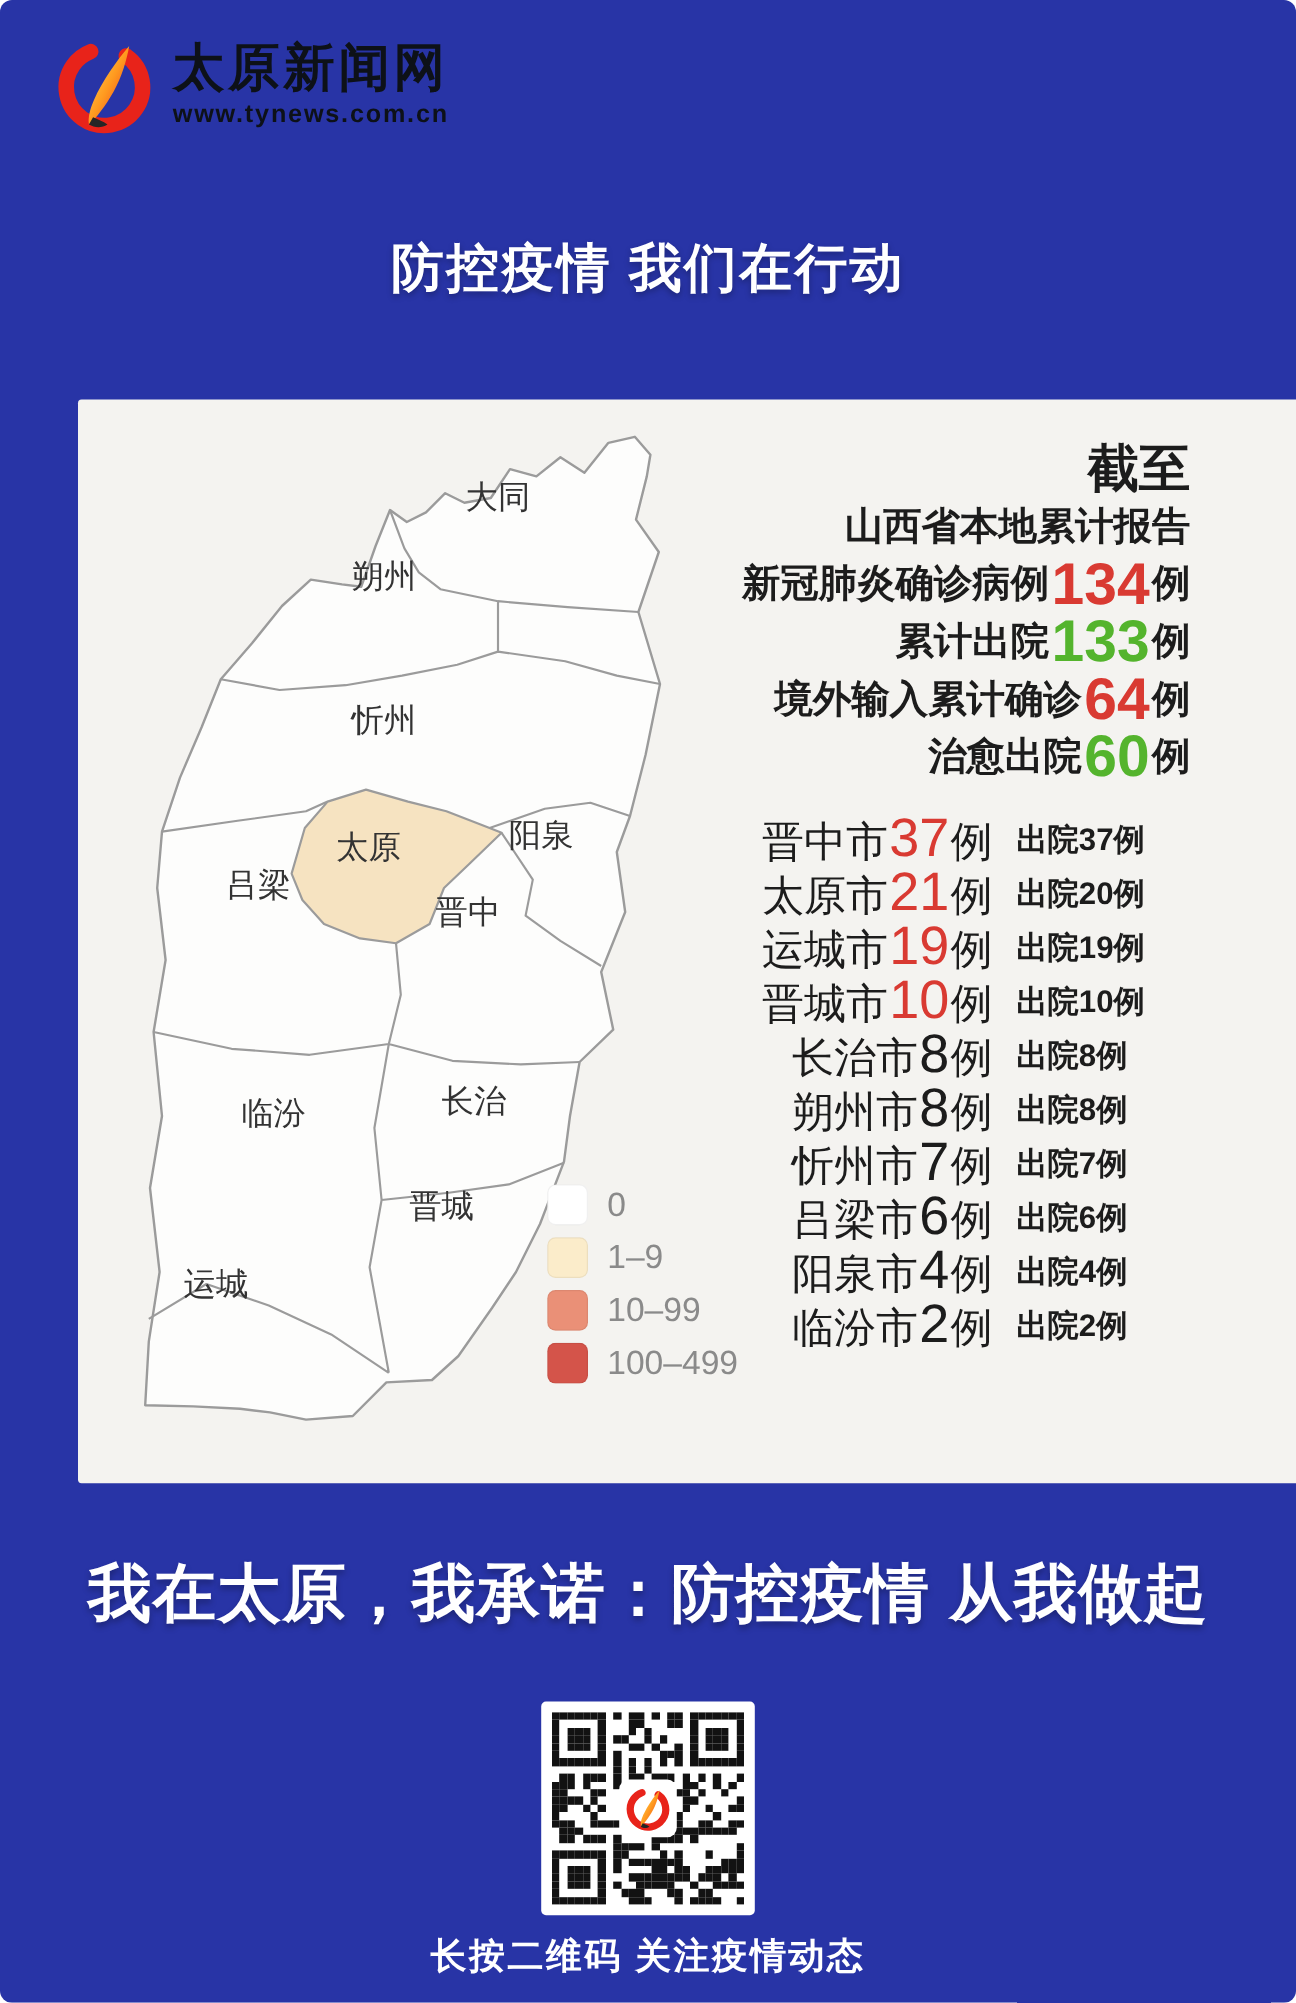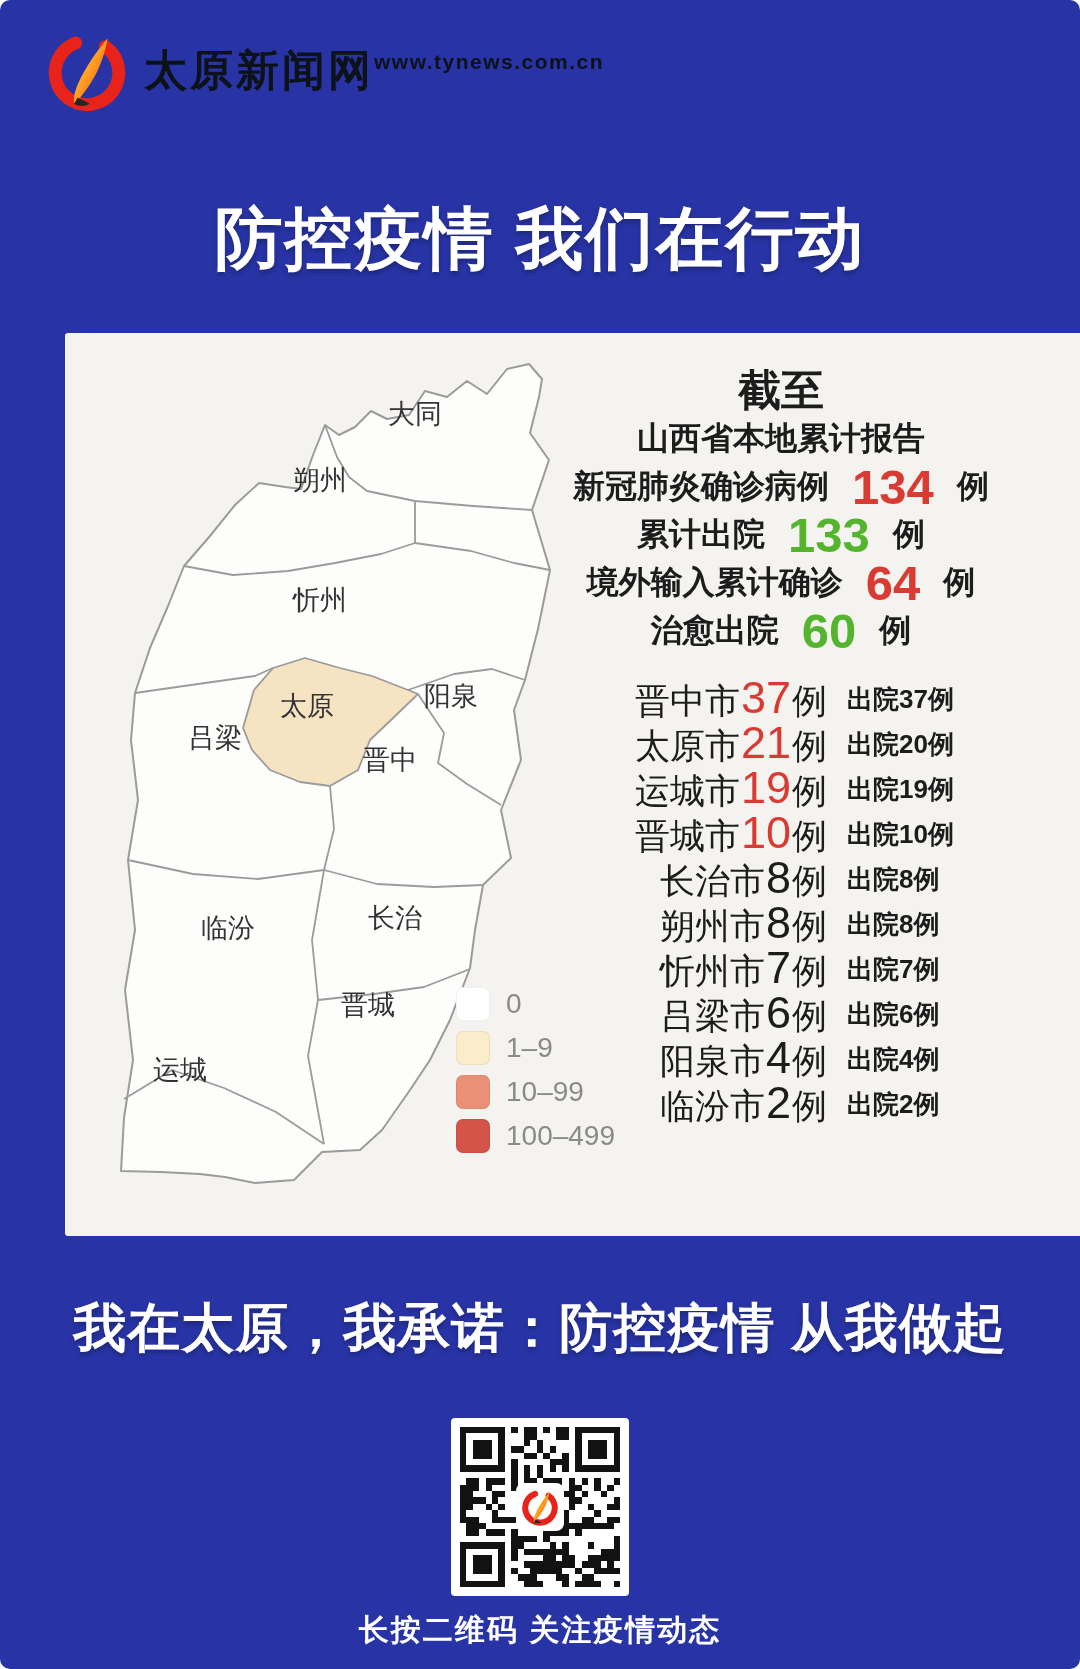--- a/index.html
+++ b/index.html
@@ -7,46 +7,46 @@
     position:relative; width:1080px; height:1669px;
     background:var(--blue,#2834a6);
     border-radius:10px; overflow:hidden;
     font-family:"Liberation Sans", sans-serif;
   }
 
   
   .brand { position:absolute; left:44px; top:28px; display:flex; align-items:center; gap:14px; }
   .logo-badge { width:86px; height:86px; display:block; }
   .logo-badge svg { width:100%; height:100%; display:block; }
-  .brand-text { display:flex; flex-direction:row; }
+  .brand-text { display:flex; flex-direction:column; }
   .site-name { font-size:43px; font-weight:bold; color:#0d1118; letter-spacing:3px; line-height:1.1; }
   .site-url  { font-size:21px; font-weight:bold; color:#0d1118; letter-spacing:1.5px; margin-top:3px; }
 
   
   .title {
     position:absolute; top:194px; left:0; width:100%; margin:0;
-    text-align:center; font-size:68px; font-weight:800; color:#ffffff;
+    text-align:center; font-size:44px; font-weight:800; color:#ffffff;
     letter-spacing:2px; text-shadow:0 3px 5px rgba(0,0,0,.28);
   }
 
   
   .panel {
     position:absolute; left:65px; top:333px; width:1062px; height:903px;
     background:var(--panel,#f4f3f0); border-radius:3px;
   }
 
   #map { position:absolute; left:8px; top:4px; }
   .region-base { fill:#fdfdfc; stroke:var(--map-stroke,#9b9b9b); stroke-width:2; stroke-linejoin:round; }
   .inner-borders { fill:none; stroke:var(--map-stroke,#9b9b9b); stroke-width:1.8; stroke-linejoin:round; }
   .region-taiyuan { fill:var(--cream,#f6e3c1); stroke:var(--map-stroke,#9b9b9b); stroke-width:1.8; stroke-linejoin:round; }
   .map-label { font-size:27px; fill:#333333; font-weight:500; }
 
   
   .stats { position:absolute; left:505px; top:34px; width:422px; }
-  .sum-line { height:48px; display:flex; align-items:center; justify-content:center; white-space:nowrap;gap:21px; }
+  .sum-line { height:48px; display:flex; align-items:center; justify-content:flex-end; white-space:nowrap; }
   .seg { font-weight:bold; }
   .sz-lg  { font-size:43px; }
   .sz-md  { font-size:32px; }
   .sz-num { font-size:49px; line-height:1; margin:0 2px; }
   .c-ink   { color:var(--ink,#1c1c1c); }
   .c-red   { color:var(--red,#d93a32); }
   .c-green { color:var(--green,#54b42d); }
 
   .cities { margin-top:22px; }
   .city-row { display:flex; align-items:center; height:45px; white-space:nowrap; }

